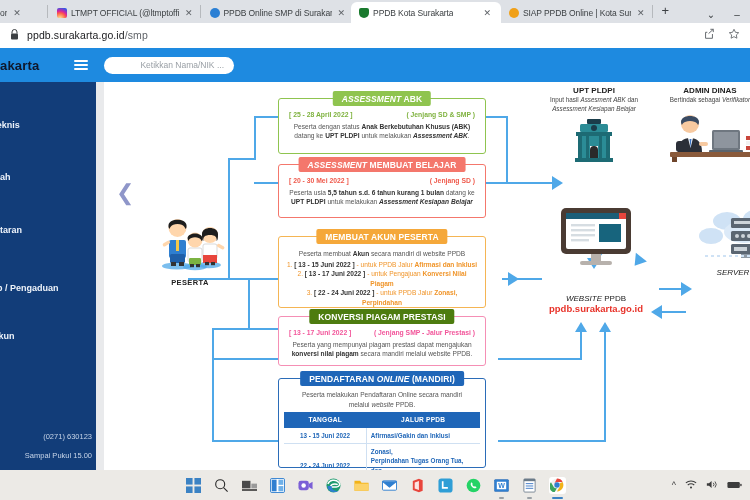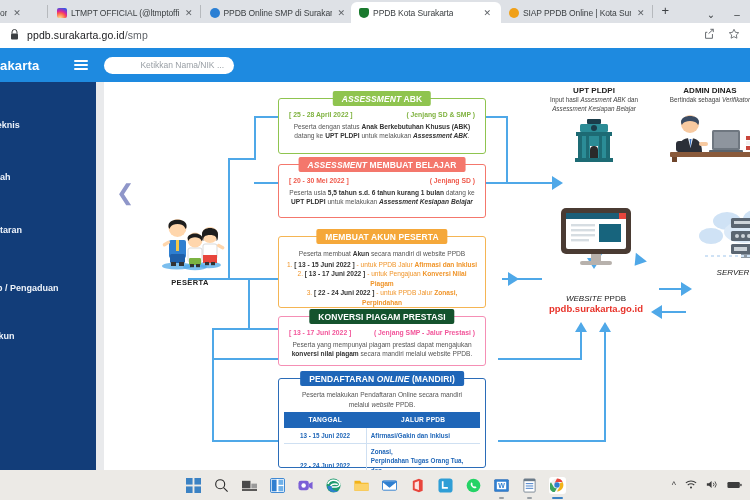--- a/index.html
+++ b/index.html
@@ -46,21 +46,21 @@
 
   
   .viewport { width:750px; height:422px; position:relative; background:#fff; overflow:hidden; }
 
   
   .site-topbar {
     position:absolute; left:0; top:0; width:750px; height:34px;
     background:#1e8ae0; display:flex; align-items:center; gap:0;
   }
   .site-brand {
-    font-size:13px; font-weight:bold; color:#ffffff; padding-left:0;
+    font-size:13px; font-weight:bold; color:#0f172a; padding-left:0;
     width:66px; overflow:hidden; white-space:nowrap; letter-spacing:0.2px;
   }
   .hamb { width:30px; display:flex; flex-direction:column; gap:2.5px; align-items:center; }
   .hamb i { display:block; width:14px; height:1.8px; background:#fff; border-radius:1px; }
   .searchpill {
     margin-left:8px; height:17px; width:130px; background:#fff; border-radius:9px;
     display:flex; align-items:center; padding:0 10px;justify-content:flex-end;
   }
   .searchpill span { font-size:8.5px; color:#9aa0a6; white-space:nowrap; }
 
@@ -105,21 +105,21 @@
   .b-abk { border-color:#8fc44f; }
   .b-abk .box-hd { background:#8fc44f; }
   .c-green { color:#7fb23f; }
   .b-kes { border-color:#f4776c; }
   .b-kes .box-hd { background:#f4776c; }
   .c-red { color:#ef5a4c; }
   .b-akun { border-color:#f5b553; }
   .b-akun .box-hd { background:#f5a83a; }
   .c-orange { color:#f0952a; }
   .b-kon { border-color:#f58fb5; }
-  .b-kon .box-hd { background:#14532d; }
+  .b-kon .box-hd { background:#4d7c0f; }
   .c-pink { color:#f2559a; }
   .b-daf { border-color:#2b6cb8; }
   .b-daf .box-hd { background:#1f66b8; }
 
   .bld { font-weight:bold; color:#333; }
   .ital { font-style:italic; }
 
   
   table.jalur { width:100%; border-collapse:collapse; font-size:6.3px; margin-top:3px; }
   table.jalur th {
@@ -242,20 +242,24 @@
     </div>
 
     <div class="sidebar">
       <div class="side-item" style="margin-top:24px;">Teknis</div>
       <div class="side-item" style="margin-top:18px;">a</div>
       <div class="side-item" style="margin-top:14px;">olah</div>
       <div class="side-item" style="margin-top:43px;">aftaran</div>
       <div class="side-item" style="margin-top:48px;">ab / Pengaduan</div>
       <div class="side-item" style="margin-top:38px;">Akun</div>
 
+      <div class="side-contact">
+        <div>(0271) 630123</div>
+        <div>Sampai Pukul 15.00</div>
+      </div>
     </div>
 
     <div class="gutter"></div>
 
     <div class="info">
 
       <div class="chev-left">❮</div>
 
       <div class="ln" style="left:84px;top:196px;width:42px;height:2.4px;"></div>
       <div class="ln" style="left:124px;top:76px;width:2.4px;height:122px;"></div>

